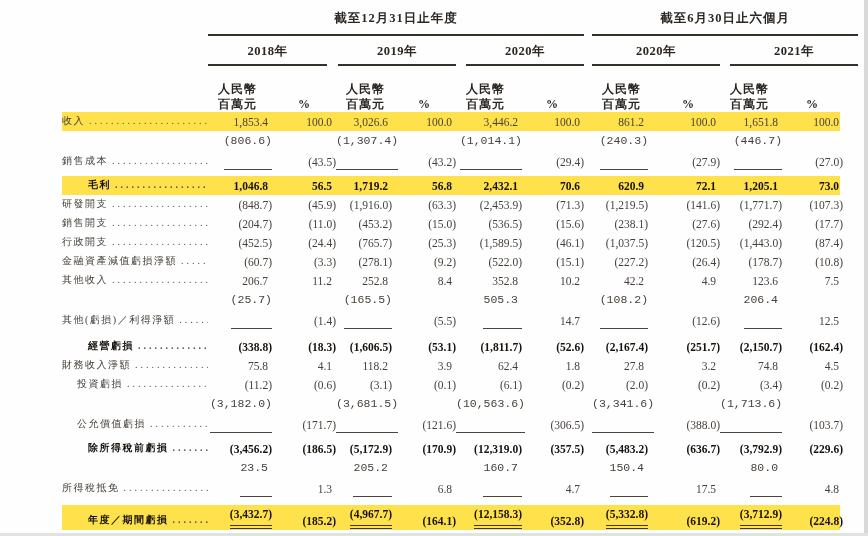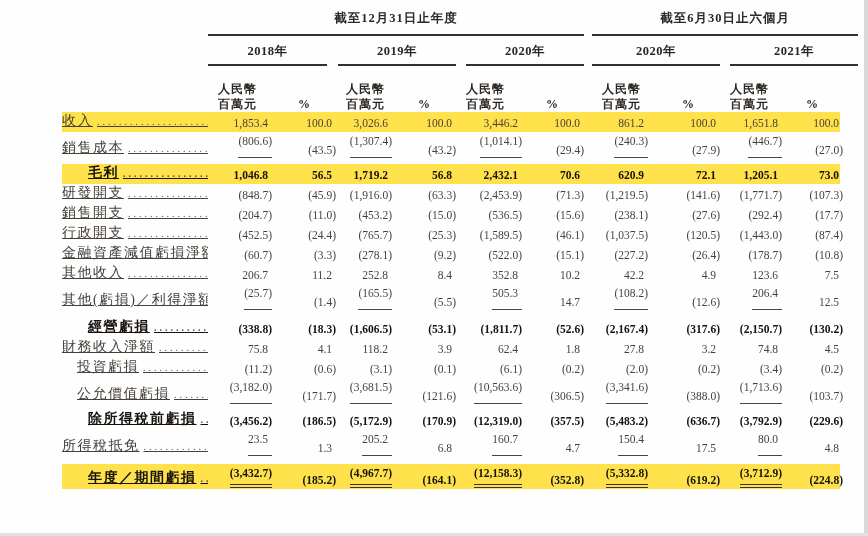--- a/index.html
+++ b/index.html
@@ -40,33 +40,33 @@
   .ph{text-align:right;padding-right:26px;}
   .ph.last{padding-right:40px;}
   .note-row th{padding-top:3px;padding-bottom:9px;}
   .note{font-size:10.5px;font-weight:bold;text-align:left;white-space:nowrap;color:#2c2722;}
 
   
   tbody td{font-size:11.5px;line-height:16px;padding:1px 0;white-space:nowrap;}
   td.m{text-align:right;padding-right:6px;}
   td.p{text-align:right;}
   td.p.last{padding-right:15px;}
-  td.lbl{font-size:14px;color:#46403a;overflow:hidden;text-decoration:underline;}
+  td.lbl{font-size:10px;color:#46403a;overflow:hidden;}
   .lwrap{display:flex;align-items:baseline;}
   .lbl .t{letter-spacing:1.5px;white-space:nowrap;}
   .ind .lwrap{padding-left:15px;}
   .dots{
     flex:1;overflow:hidden;white-space:nowrap;
     font-size:10px;letter-spacing:3px;color:#55504a;
     padding:0 4px 1px 4px;
   }
   .dots::after{content:"..........................................................................";}
   .v{display:inline-block;}
   .v.pos::after{content:"";display:inline-block;width:4px;}
-  .v.ru{border-bottom:1.5px solid #4b443d;padding-bottom:8px;}
+  .v.ru{border-bottom:1.5px solid #4b443d;padding-bottom:20px;font-family:Liberation Mono, monospace;}
   .v.rd{border-bottom:4px double #3a342d;padding-bottom:3px;font-family:Liberation Serif, serif;}
   tr.bold td{font-weight:bold;color:#17120d;}
   tr.bold td.lbl .t{color:#17120d;margin-left:26px;}
   tr.hl td{background:#ffe24b;}
   tr.hl td.p.last{background:linear-gradient(90deg,#ffe24b 0 52px,rgba(0,0,0,0) 52px);}
   tr.sp td{padding:0;line-height:0;font-size:0;}
 </style>
 </head>
 <body>
 
@@ -317,23 +317,23 @@
             </div>
           </td>
           <td class="m"><span class="v">(338.8)</span></td>
           <td class="p"><span class="v">(18.3)</span></td>
           <td class="m"><span class="v">(1,606.5)</span></td>
           <td class="p"><span class="v">(53.1)</span></td>
           <td class="m"><span class="v">(1,811.7)</span></td>
           <td class="p"><span class="v">(52.6)</span></td>
           <td></td>
           <td class="m"><span class="v">(2,167.4)</span></td>
-          <td class="p"><span class="v">(317.6)</span></td>
+          <td class="p"><span class="v">(251.7)</span></td>
           <td class="m"><span class="v">(2,150.7)</span></td>
-          <td class="p last"><span class="v">(130.2)</span></td>
+          <td class="p last"><span class="v">(162.4)</span></td>
         </tr>
         <tr>
           <td class="lbl">
             <div class="lwrap">
               <span class="t">財務收入淨額</span>
               <span class="dots"></span>
             </div>
           </td>
           <td class="m"><span class="v pos">75.8</span></td>
           <td class="p"><span class="v pos">4.1</span></td>

